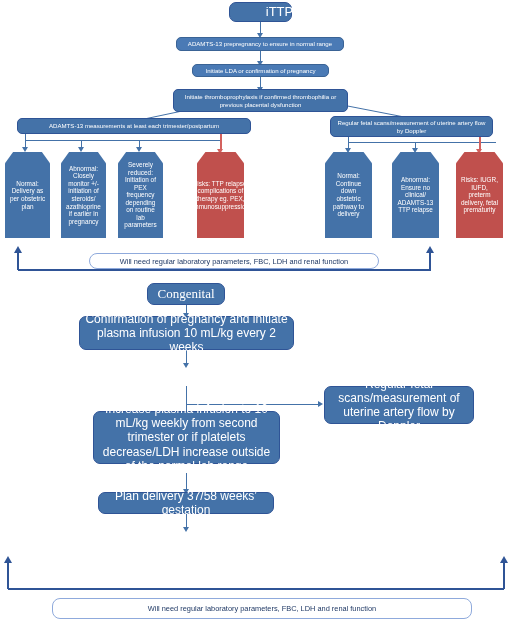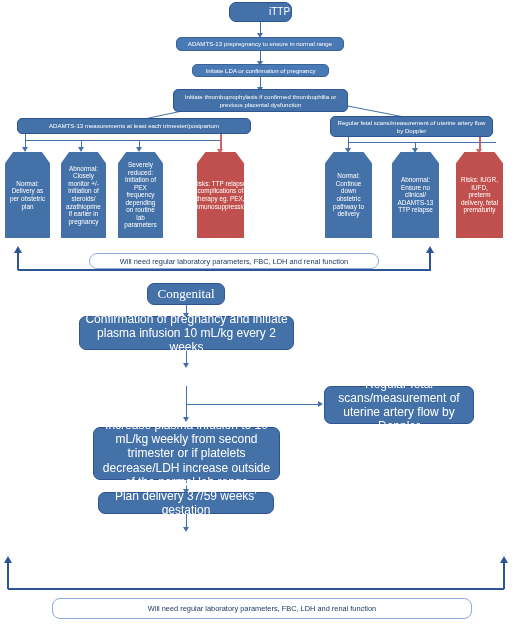--- a/index.html
+++ b/index.html
@@ -57,21 +57,21 @@
   .arr{position:absolute;width:0;height:0;z-index:2;}
   .arr.down{border-left:3px solid transparent;border-right:3px solid transparent;border-top:5px solid #4472a8;}
   .arr.down.red-a{border-top-color:#d3615e;}
   .arr.up{border-left:4px solid transparent;border-right:4px solid transparent;border-bottom:7px solid #2f5496;}
   .arr.right{border-top:3px solid transparent;border-bottom:3px solid transparent;border-left:5px solid #4472a8;}
 
   
   #diag{position:absolute;left:0;top:0;width:520px;height:624px;z-index:1;}
 
   
-  .t-title{font-size:10px;padding-left:42px;}
+  .t-title{font-size:13px;padding-left:42px;}
   .t-micro{font-size:6.1px;}
   .t-small{font-size:6.4px;}
   .t-banner{font-size:7.4px;}
   .t-cong{font-size:13px;font-family:Liberation Serif, serif;}
   .t-body{font-size:12px;}
 </style>
 </head>
 <body>
 
 <div id="stage">
@@ -158,26 +158,26 @@
 
 
   <div class="ln v" style="left:186px;top:386px;height:32px;"></div>
   <div class="arr down" style="left:183px;top:417px;"></div>
 
   <div class="ln h" style="left:186px;top:404px;width:133px;"></div>
   <div class="arr right" style="left:318px;top:401px;"></div>
 
   <div class="node blue rnd t-body" style="left:324px;top:386px;width:150px;height:38px;">Regular fetal scans/measurement of uterine artery flow by Doppler</div>
 
-  <div class="node blue rnd t-body" style="left:93px;top:427px;width:187px;height:53px;">Increase plasma infusion to 10 mL/kg weekly from second trimester or if platelets decrease/LDH increase outside of the normal lab range</div>
+  <div class="node blue rnd t-body" style="left:93px;top:411px;width:187px;height:53px;">Increase plasma infusion to 10 mL/kg weekly from second trimester or if platelets decrease/LDH increase outside of the normal lab range</div>
 
   <div class="ln v" style="left:186px;top:473px;height:17px;"></div>
   <div class="arr down" style="left:183px;top:489px;"></div>
 
-  <div class="node blue rnd t-body" style="left:98px;top:492px;width:176px;height:22px;">Plan delivery 37/59 weeks’ gestation</div>
+  <div class="node blue rnd t-body" style="left:98px;top:492px;width:176px;height:22px;">Plan delivery 37/58 weeks’ gestation</div>
 
   <div class="ln v" style="left:186px;top:514px;height:14px;"></div>
   <div class="arr down" style="left:183px;top:527px;"></div>
 
 
   <div class="ln h w2 thick" style="left:8px;top:588px;width:496px;"></div>
   <div class="ln v w2 thick" style="left:7px;top:562px;height:27px;"></div>
   <div class="arr up" style="left:4px;top:556px;"></div>
   <div class="ln v w2 thick" style="left:503px;top:562px;height:27px;"></div>
   <div class="arr up" style="left:500px;top:556px;"></div>

